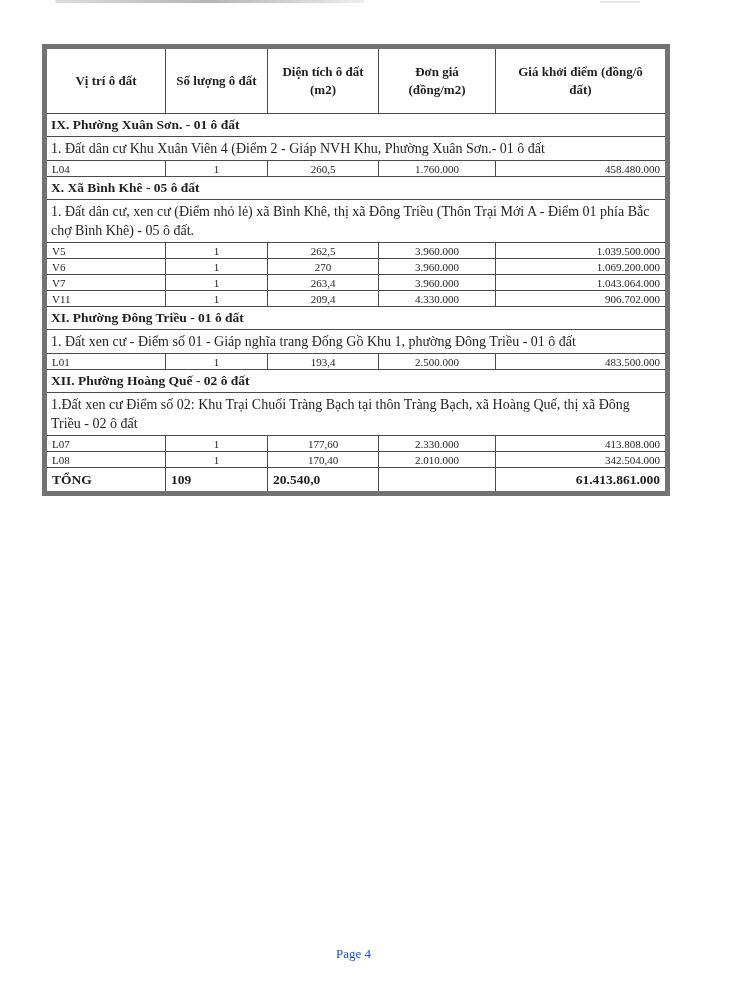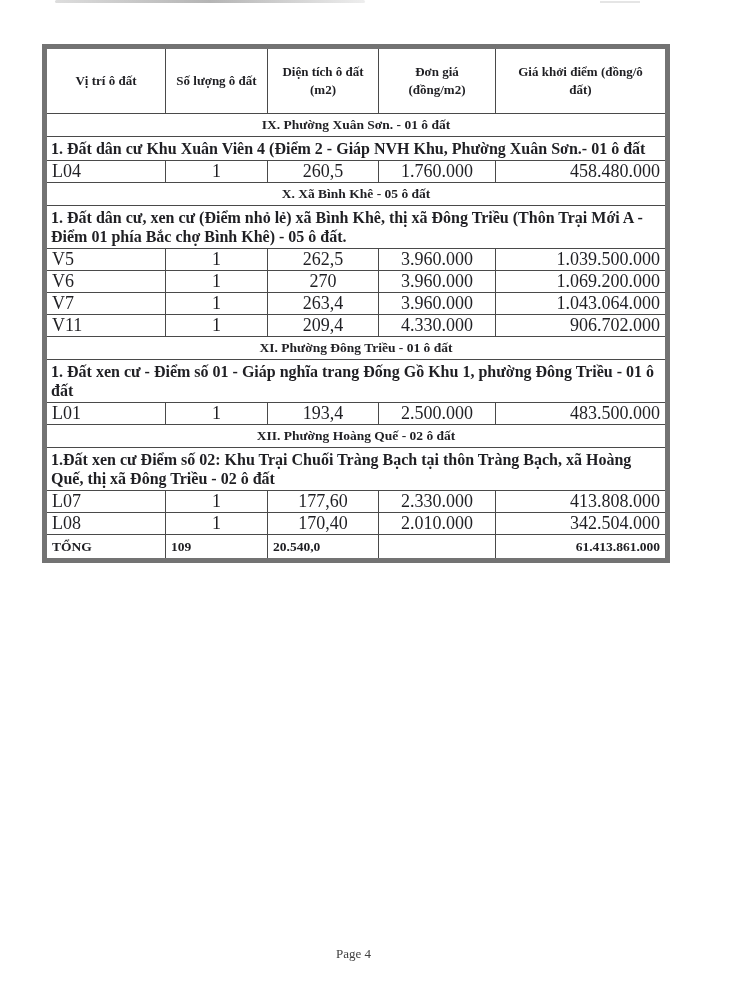--- a/index.html
+++ b/index.html
@@ -56,34 +56,33 @@
     padding: 2px 3px;
   }
   tr.header-row td span { display: block; }
   
   tr.row-section td {
     height: 20px;
     font-weight: bold;
     font-size: 13.5px;
     padding: 1px 4px;
     vertical-align: middle;
-    text-align: center;
   }
   
   tr.row-desc td {
-    font-weight: bold;
-    font-size: 16px;
+    font-weight: normal;
+    font-size: 14px;
     line-height: 19px;
     padding: 2px 4px;
     vertical-align: middle;
   }
   
   tr.row-data td {
     height: 15px;
-    font-size: 18px;
+    font-size: 11px;
     padding: 0 5px;
     vertical-align: middle;
   }
   tr.row-data td.c0 { text-align: left; }
   tr.row-data td.c1, tr.row-data td.c2, tr.row-data td.c3 { text-align: center; }
   tr.row-data td.c4 { text-align: right; }
   
   tr.row-total td {
     height: 23px;
     font-weight: bold;
@@ -96,21 +95,21 @@
   tr.row-total td.c4 .grand-total {
     text-underline-offset: 2px;
   }
   .page-footer {
     position: absolute;
     left: 42px;
     width: 623px;
     top: 946px;
     text-align: center;
     font-size: 13px;
-    color: #404040;
+    color: #1d4ed8;
   }
 </style>
 </head>
 <body>
 
 <div class="scan-smudge"></div>
 <div class="scan-smudge-2"></div>
 
 <table class="land-table">
   <colgroup>

